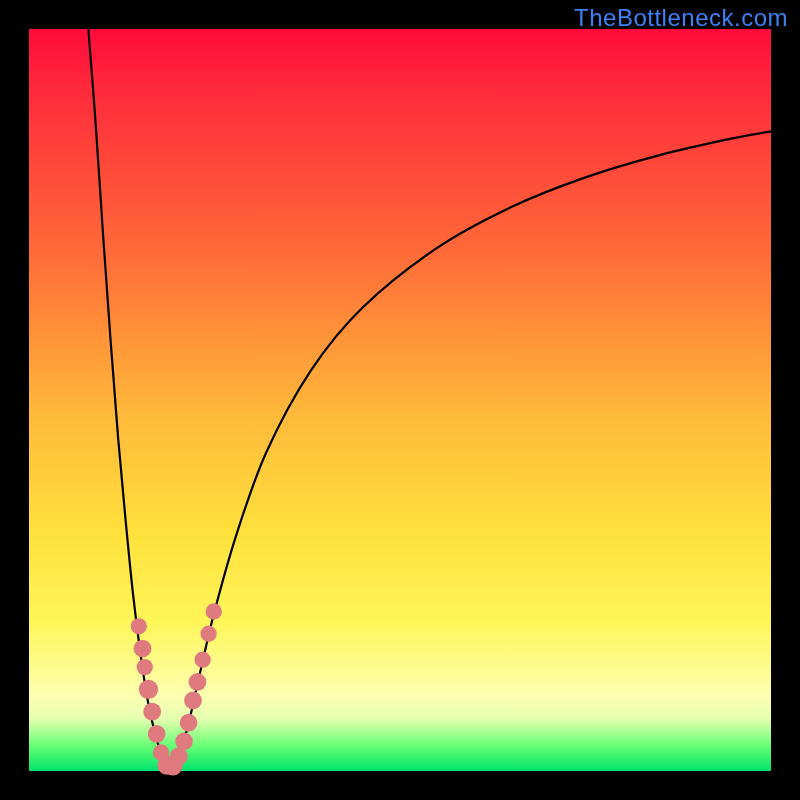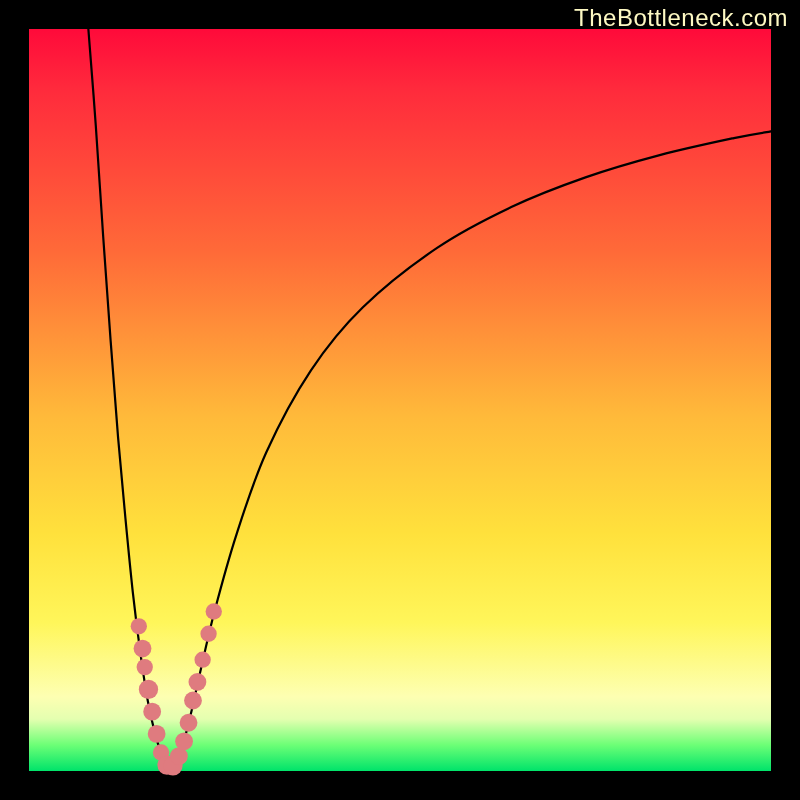--- a/index.html
+++ b/index.html
@@ -34,21 +34,21 @@
       #fdffb2 90%,
       #e4ffb0 93%,
       #6cff76 96.5%,
       #00e36a 100%
     );
   }
   .watermark {
     position: absolute;
     top: 4px;
     right: 12px;
-    color: #fef9c3;
+    color: #3b82f6;
     font-size: 24px;
     font-weight: 400;
     letter-spacing: 0.5px;
     user-select: none;
   }
   svg.curves {
     position: absolute;
     left: 29px;
     top: 29px;
     width: 742px;

